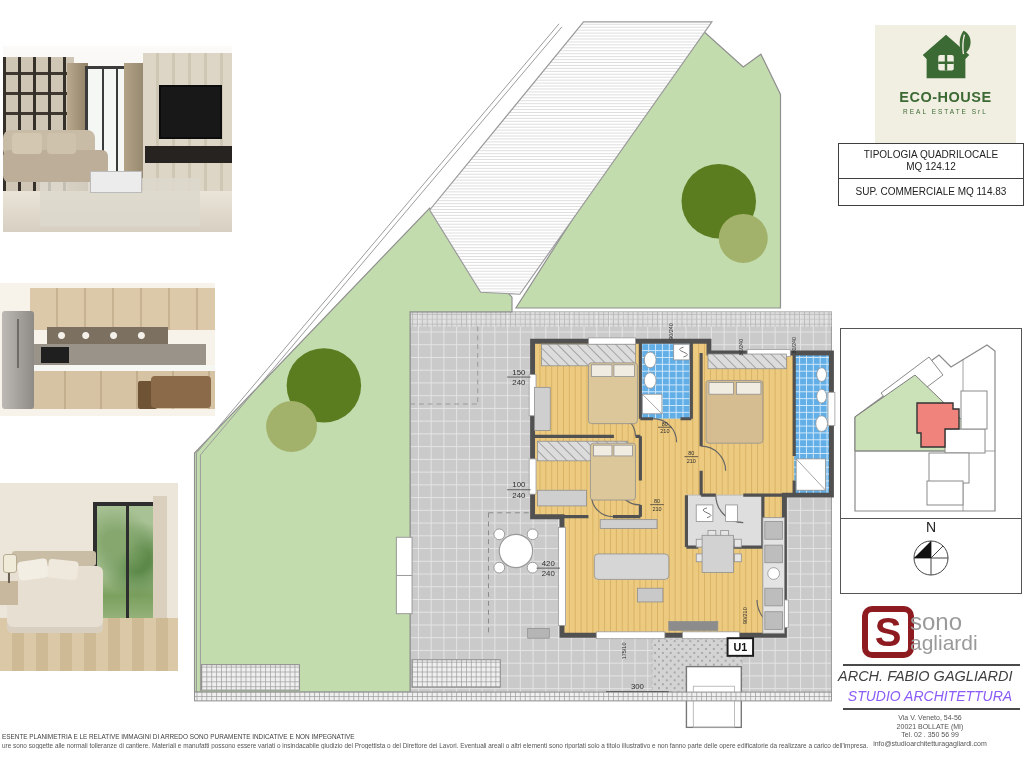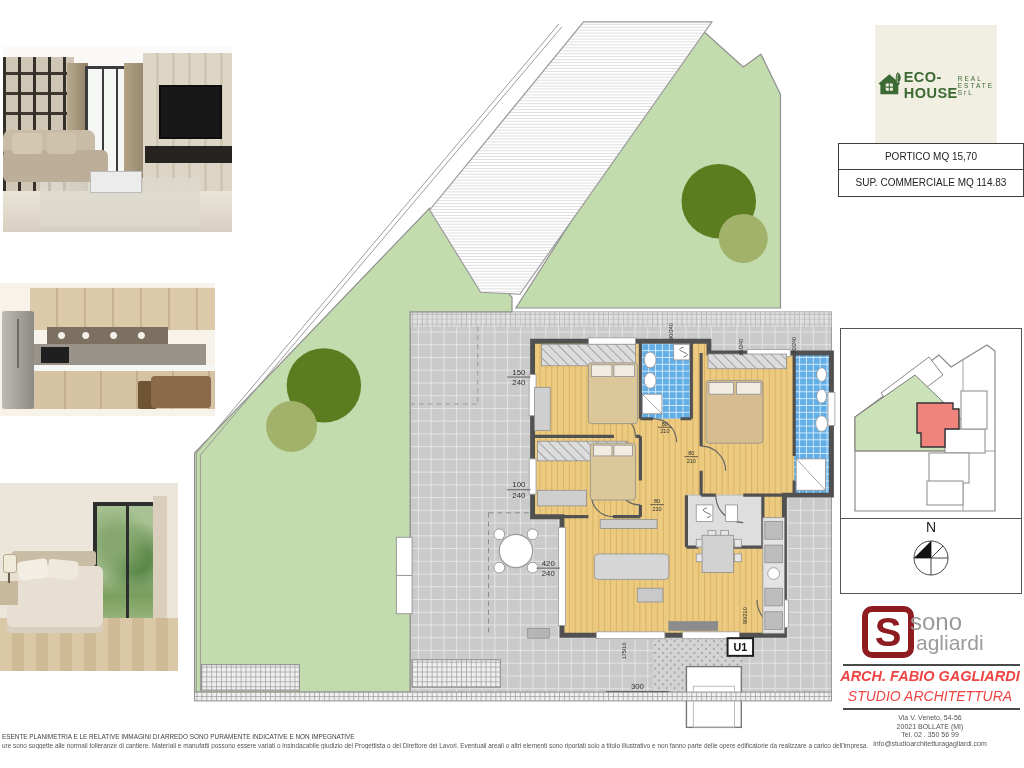--- a/index.html
+++ b/index.html
@@ -66,45 +66,45 @@
   .bd-nstand{left:0;top:52%;width:10%;height:13%;background:#c8b99e;}
   .bd-lamp{left:1.5%;top:38%;width:7%;height:9%;background:#f0ead9;border:1px solid #b8ab92;border-radius:3px;}
   .bd-lampstem{left:4.5%;top:47%;width:2px;height:6%;background:#6b6152;}
   
   svg text{font-family:"Liberation Sans",sans-serif;}
   .dim{font-size:8px;fill:#2e2e2e;}
   .dimS{font-size:5.6px;fill:#2e2e2e;}
   .dimline{stroke:#2e2e2e;stroke-width:.7;}
   .u1t{font-size:11px;font-weight:bold;fill:#111;}
   
-  .ecobox{left:875px;top:25px;width:122px;height:118px;background:var(--ecobg);
-     display:flex;flex-direction:row;align-items:center;}
+  .ecobox{left:875px;top:25px;width:141px;height:118px;background:var(--ecobg);
+     display:flex;flex-direction:column;align-items:center;}
   .ecotitle{color:var(--ecogreen);font-weight:bold;font-size:14.5px;letter-spacing:.5px;margin-top:2px;}
   .ecosub{color:var(--ecogreen);font-size:6.5px;letter-spacing:2px;margin-top:3px;}
   .utable{left:838px;top:143px;width:184px;border:1px solid #3f3f3f;background:#fff;}
   .utitle{height:35px;border-bottom:1px solid #3f3f3f;display:flex;align-items:center;justify-content:center;
      font-size:21px;font-weight:bold;color:#111;}
   .trow{border-bottom:1px solid #3f3f3f;display:flex;align-items:center;justify-content:center;
      text-align:center;font-size:10px;color:#222;white-space:pre-line;padding:2px 2px;line-height:12px;}
   .trow:last-child{border-bottom:1px solid #3f3f3f;}
   .mapbox{left:840px;top:328px;width:180px;height:190px;border:1px solid #555;background:#fff;}
   .compassbox{left:840px;top:518px;width:180px;height:74px;border:1px solid #555;background:#fff;
      display:flex;flex-direction:column;align-items:center;}
   .north{font-size:14px;color:#222;margin-top:2px;line-height:13px;}
   .slogo{left:862px;top:602px;width:156px;height:60px;display:flex;align-items:center;}
   .sbadge{width:40px;height:40px;border:6px solid var(--studiored);border-radius:10px;
      color:var(--studiored);font-size:40px;font-weight:bold;display:flex;align-items:center;
      justify-content:center;line-height:36px;}
   .swords{margin-left:-4px;color:#9a9a9a;}
   .sw1{font-size:24px;line-height:22px;}
-  .sw2{font-size:21px;line-height:20px;margin-left:6px;}
+  .sw2{font-size:21px;line-height:20px;}
   .hr1{left:843px;top:664px;width:177px;height:2px;background:#4a4a4a;}
-  .archname{left:838px;top:668px;width:184px;text-align:center;font-size:14.5px;font-weight:bold;
-     font-style:italic;color:#ef4444;}
-  .archstudio{left:838px;top:688px;width:184px;text-align:center;font-size:14px;font-style:italic;color:#ef4444;}
+  .archname{left:838px;top:668px;width:184px;text-align:left;font-size:14.5px;font-weight:normal;
+     font-style:italic;color:#404040;}
+  .archstudio{left:838px;top:688px;width:184px;text-align:center;font-size:14px;font-style:italic;color:#8b5cf6;}
   .hr2{left:843px;top:708px;width:177px;height:1.5px;background:#4a4a4a;}
   .addr{left:838px;top:714px;width:184px;text-align:center;font-size:7px;color:#555;line-height:8.6px;}
   .foot{position:absolute;left:2px;width:950px;font-size:6.4px;color:#3d3d3d;white-space:nowrap;overflow:hidden;}
   .foot1{top:733px;}
   .foot2{top:742px;color:#555;}
 </style>
 </head>
 <body>
 
 <div id="root">
@@ -394,21 +394,22 @@
       <rect x="24" y="31" width="16" height="16" rx="2" fill="#f1eee2"></rect>
       <path d="M32,31 V47 M24,39 H40" stroke="#3c6a34" stroke-width="2.5"></path>
       <path d="M50,6 C60,10 60,26 49,31 C45,22 45,13 50,6 Z" style="fill:var(--ecogreen)"></path>
       <path d="M51,10 C49,18 49,24 50,30" stroke="#f1eee2" stroke-width="1.4" fill="none"></path>
     </svg>
     <div class="ecotitle">ECO-HOUSE</div>
     <div class="ecosub">REAL ESTATE SrL</div>
   </div>
 
   <div class="abs utable">
-    <div class="trow" style="height:21px">PORTICO MQ 15,70</div>
+    <div class="trow" style="height:30px">TIPOLOGIA QUADRILOCALE
+MQ 124.12</div>
     <div class="trow" style="height:22px;border-bottom:none">SUP. COMMERCIALE MQ 114.83</div>
   </div>
 
   <div class="abs mapbox">
     <svg width="178" height="188" viewBox="0 0 178 188">
       <polygon points="14,182 14,88 98,26 110,38 146,16 154,22 154,182" fill="#fff" stroke="#8a8a8a" stroke-width="1.2"></polygon>
       <polygon points="40,64 88,28 102,46 54,82" fill="#fff" stroke="#8a8a8a" stroke-width="1"></polygon>
       <polygon points="14,88 74,46 122,92 122,122 14,122" style="fill:var(--mapgreen)" stroke="#7d7d7d" stroke-width="1"></polygon>
       <line x1="122" y1="30" x2="122" y2="182" stroke="#8a8a8a" stroke-width=".8"></line>
       <line x1="14" y1="122" x2="154" y2="122" stroke="#8a8a8a" stroke-width=".8"></line>

